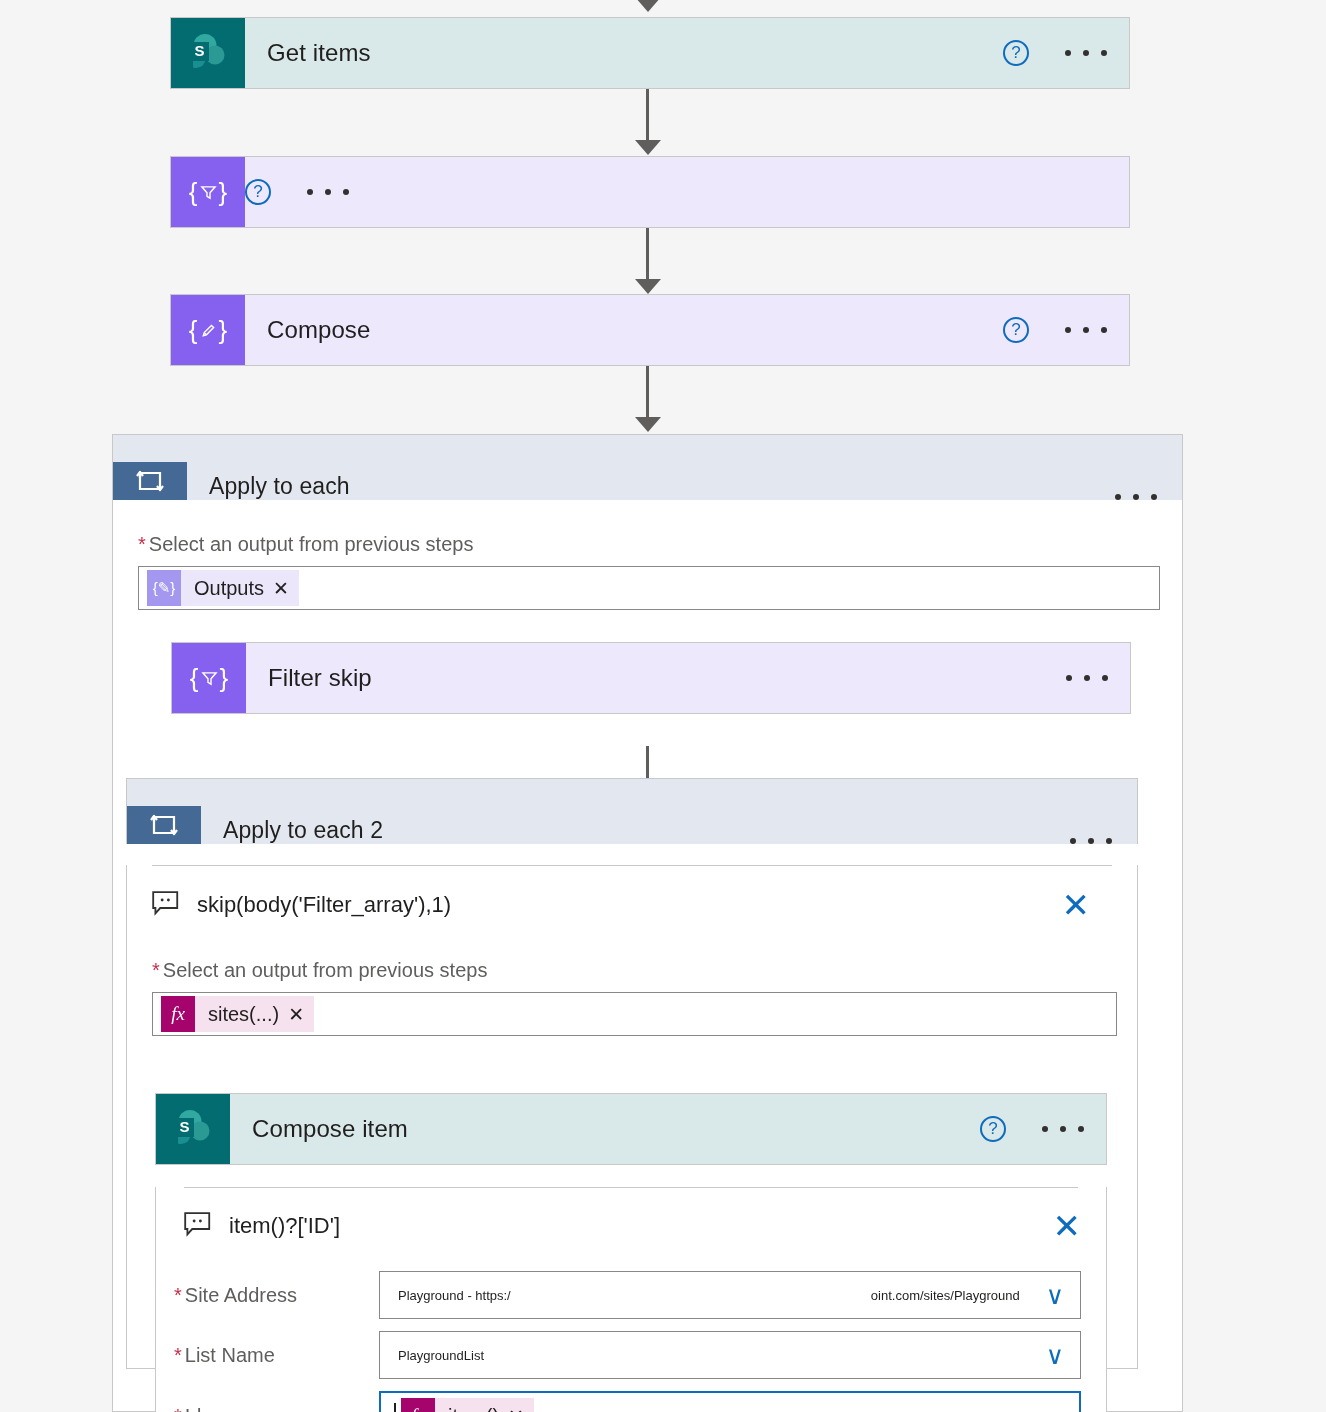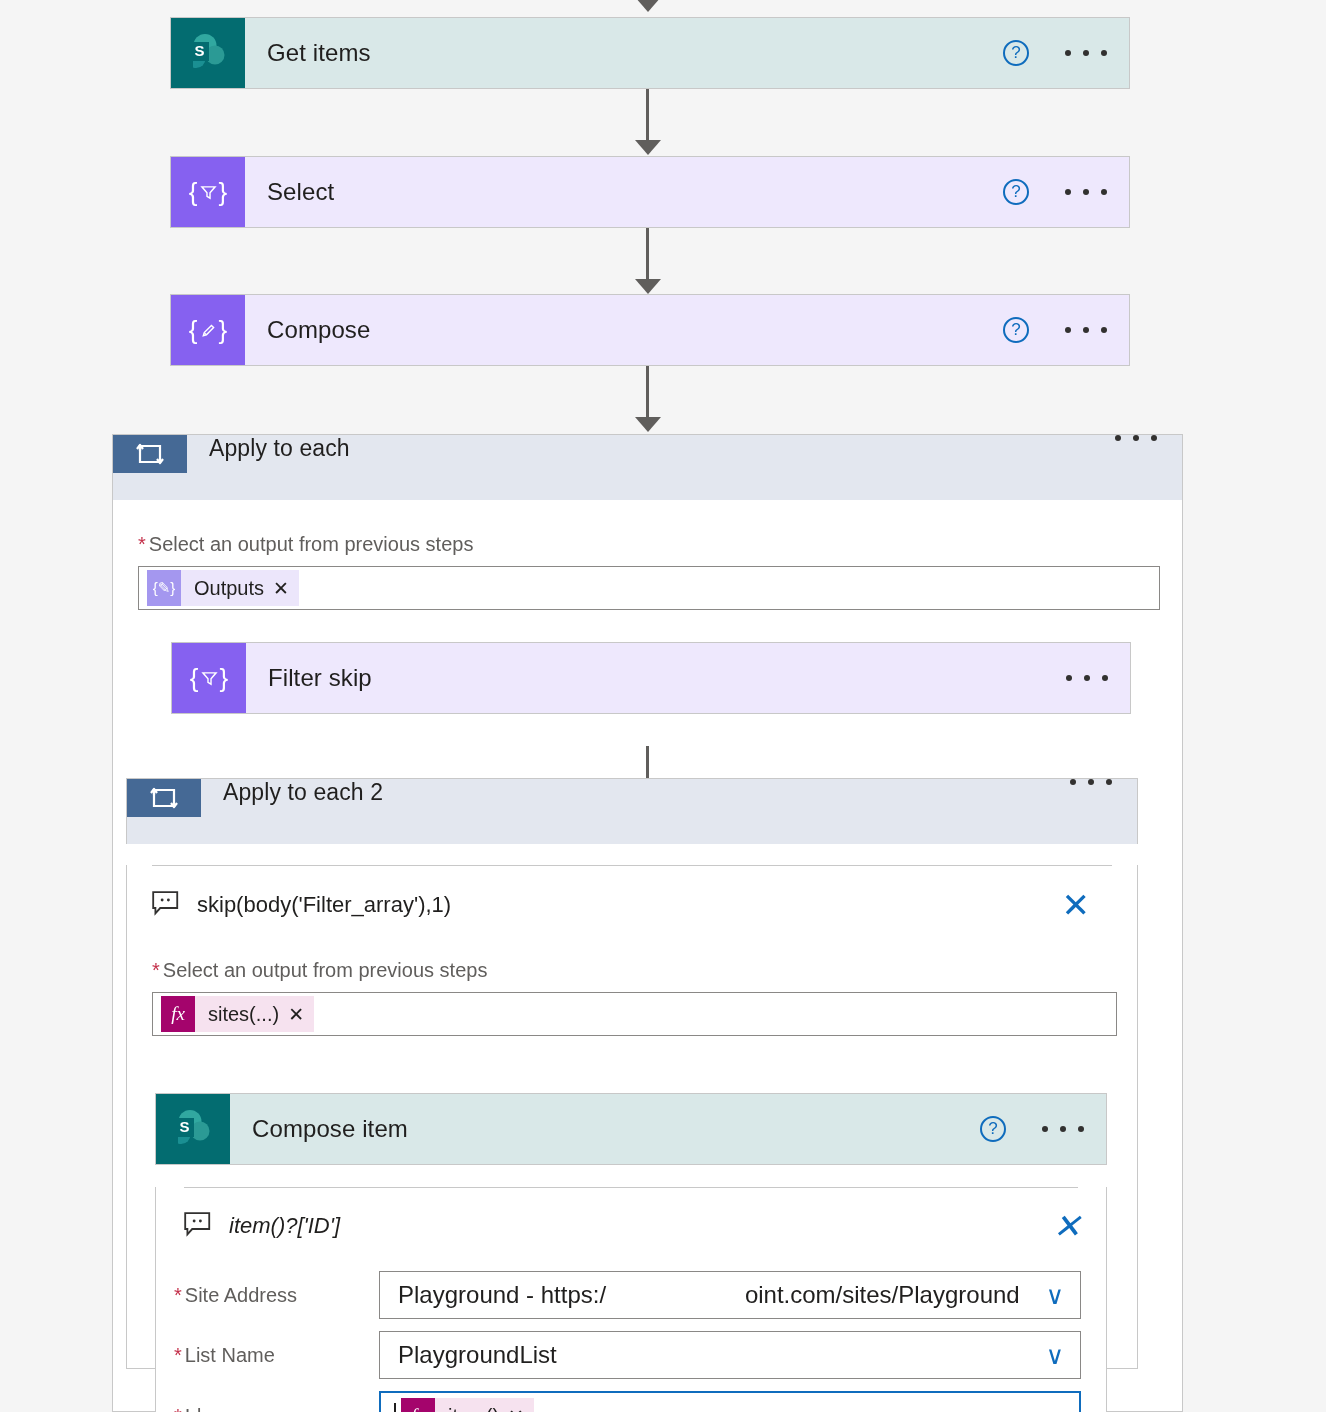--- a/index.html
+++ b/index.html
@@ -51,21 +51,21 @@
   .card.sp { background: #d9e8e8; border-color: #c8c8c8; }
   .card.sp .card-icon { background: #036c70; }
 
   
   .card.op { background: #eee8fd; border-color: #c8c8c8; }
   .card.op .card-icon { background: #8661f0; }
 
   
   .loop-header {
     display: flex;
-    align-items: flex-start;
+    align-items: flex-end;
     background: #e3e7ef;
     border: 1px solid #c8c8c8;
     border-bottom: none;
     box-sizing: border-box;
   }
   .loop-header .card-icon { background: #456995; }
   .loop-body {
     border: 1px solid #c8c8c8;
     border-top: none;
     background: #fff;
@@ -199,21 +199,21 @@
   .combo {
     border: 1px solid #8a8886;
     background: #fff;
     box-sizing: border-box;
     display: flex;
     align-items: center;
     justify-content: space-between;
     padding: 0 16px 0 18px;
   }
   .combo-val {
-    font-size: 24px;
+    font-size: 13px;
     color: #201f1e;
     display: flex;
     width: 100%;
     justify-content: space-between;
     padding-right: 26px;
   }
   .combo-caret {
     color: #0f6cbd;
     font-size: 25px;
     line-height: 1;
@@ -252,21 +252,20 @@
 
 <div class="connector" style="left:646px; top:89px; height:58px;"></div>
 <div class="arrowhead" style="left:635px; top:140px;"></div>
 
 <div class="card op" style="position:absolute; left:170px; top:156px; width:960px; height:72px;">
   <div class="card-icon">
     <span class="brace-icon">{<svg width="17" height="17" viewBox="0 0 18 18" style="margin:0 1px;">
       <path d="M2 3h14l-5.4 6.3V15l-3.2-2v-3.7z" fill="none" stroke="#ffffff" stroke-width="1.5"></path>
     </svg>}</span>
   </div>
-  <div class="card-title">Select</div>
   <div class="card-actions">
     <div class="help-icon">?</div>
     <div class="ellipsis">
         <i></i>
         <i></i>
         <i></i>
       </div>
   </div>
 </div>
 
@@ -420,21 +419,21 @@
                   <i></i>
                   <i></i>
                 </div>
             </div>
           </div>
 
           <div style="border:1px solid #c8c8c8; border-top:none; background:#fff; width:952px; height:256px; box-sizing:border-box;">
 
             <div class="divider-line" style="margin:22px 28px 0 28px;"></div>
 
-            <div class="expr-row" style="margin:21px 0 0 28px;font-style:italic;">
+            <div class="expr-row" style="margin:21px 0 0 28px;">
               <span>
                 <svg width="27" height="25" viewBox="0 0 28 26">
                   <path d="M1.2 1.2h25v16.5H8.5l-5 5.5v-5.5H1.2z" fill="none" stroke="#323130" stroke-width="1.9"></path>
                   <circle cx="10.5" cy="9.3" r="1.5" fill="#323130"></circle>
                   <circle cx="17" cy="9.3" r="1.5" fill="#323130"></circle>
                 </svg>
               </span>
               <span class="expr-text">item()?['ID']</span>
               <span class="close-x" style="margin-left:auto; margin-right:25px;">✕</span>
             </div>

